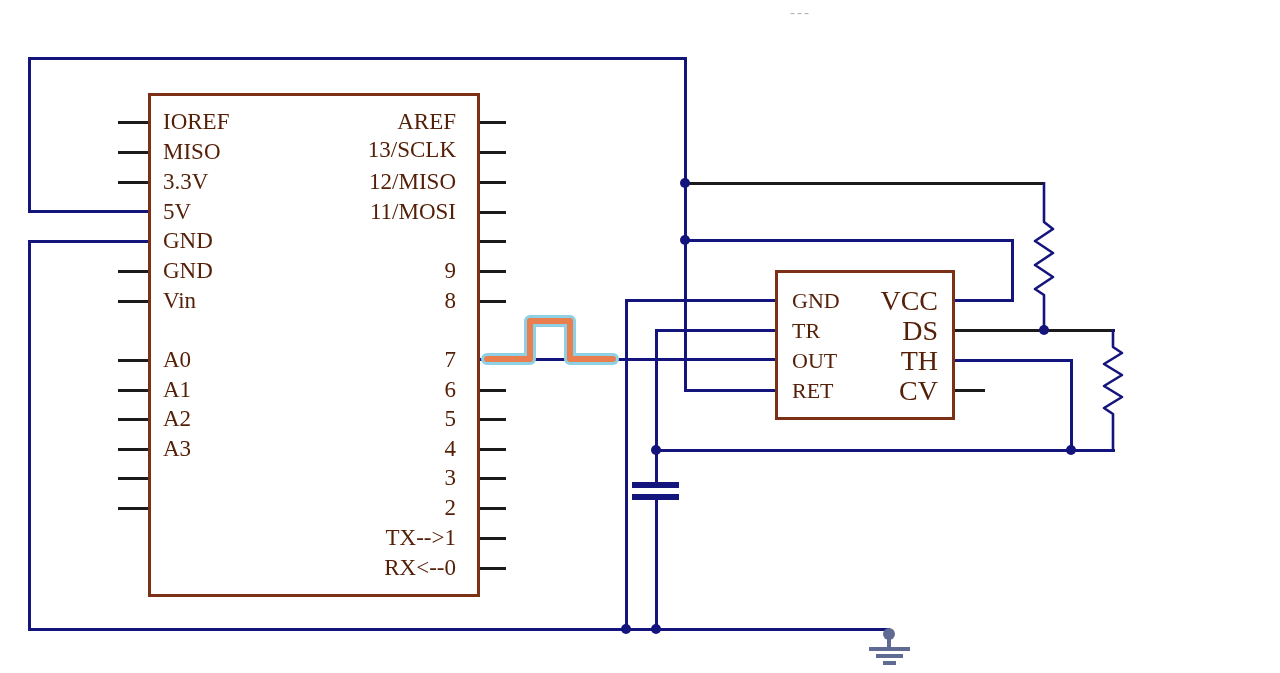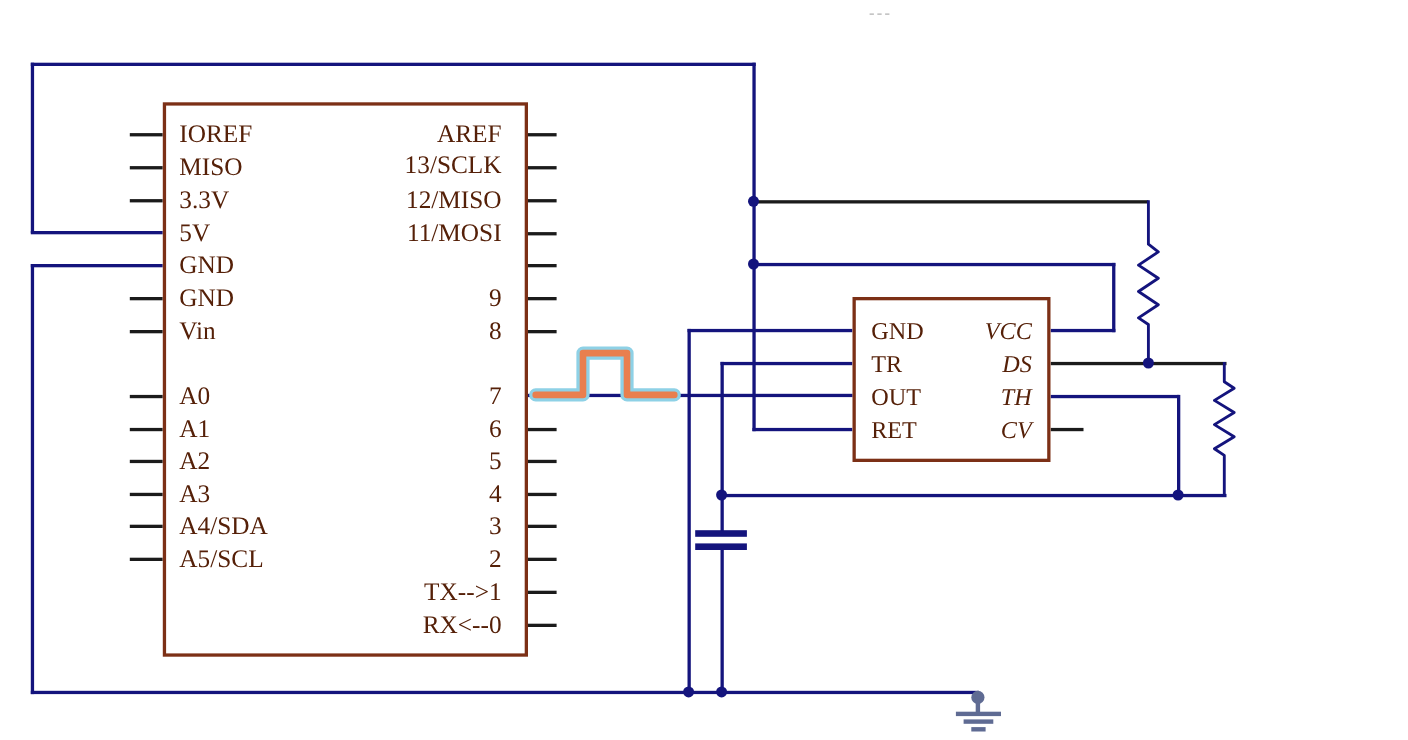--- a/index.html
+++ b/index.html
@@ -6,21 +6,21 @@
   .canvas{position:relative;width:1280px;height:673px;background:var(--background,#fff);overflow:hidden;
           font-family:"Liberation Serif","DejaVu Serif",serif;}
   .wire{position:absolute;background:var(--wire,#14147d);}
   .wire.blk{background:var(--wire_black,#1b1b1b);}
   .stub{position:absolute;background:var(--wire_black,#1b1b1b);}
   .ic-box{position:absolute;border:3px solid var(--component_border,#7c3016);background:#fff;box-sizing:border-box;}
   .lbl{position:absolute;height:28px;line-height:28px;font-size:23px;color:var(--label,#552008);white-space:pre;}
   .lbl-l{left:163px;width:180px;text-align:left;}
   .lbl-r{left:276px;width:180px;text-align:right;}
   .lbl-tl{left:792px;width:110px;text-align:left;font-size:22px;}
-  .lbl-tr{left:828px;width:110px;text-align:right;font-size:22px;font-style:italic;}
+  .lbl-tr{left:828px;width:110px;text-align:right;font-size:28px;}
   .dot{position:absolute;width:10px;height:10px;border-radius:50%;background:var(--dot,#14147d);}
   .cap-plate{position:absolute;background:var(--wire,#14147d);}
   .gnd{position:absolute;background:var(--ground,#5f6b93);}
   .gnd-blob{position:absolute;width:12px;height:12px;border-radius:50%;background:var(--ground,#5f6b93);}
   .artifact{position:absolute;left:790px;top:4px;color:#b3b3b3;font-size:15px;letter-spacing:2px;}
   svg{position:absolute;overflow:visible;}
 </style>
 </head>
 <body>
 
@@ -86,22 +86,20 @@
   <div class="lbl lbl-l" style="top:138px">MISO</div>
   <div class="lbl lbl-l" style="top:168px">3.3V</div>
   <div class="lbl lbl-l" style="top:198px">5V</div>
   <div class="lbl lbl-l" style="top:227px">GND</div>
   <div class="lbl lbl-l" style="top:257px">GND</div>
   <div class="lbl lbl-l" style="top:287px">Vin</div>
   <div class="lbl lbl-l" style="top:346px">A0</div>
   <div class="lbl lbl-l" style="top:376px">A1</div>
   <div class="lbl lbl-l" style="top:405px">A2</div>
   <div class="lbl lbl-l" style="top:435px">A3</div>
-  <div class="lbl lbl-l" style="top:464px">A4/SDA</div>
-  <div class="lbl lbl-l" style="top:494px">A5/SCL</div>
 
   <div class="lbl lbl-r" style="top:108px">AREF</div>
   <div class="lbl lbl-r" style="top:136px">13/SCLK</div>
   <div class="lbl lbl-r" style="top:168px">12/MISO</div>
   <div class="lbl lbl-r" style="top:198px">11/MOSI</div>
   <div class="lbl lbl-r" style="top:257px">9</div>
   <div class="lbl lbl-r" style="top:287px">8</div>
   <div class="lbl lbl-r" style="top:346px">7</div>
   <div class="lbl lbl-r" style="top:376px">6</div>
   <div class="lbl lbl-r" style="top:405px">5</div>

